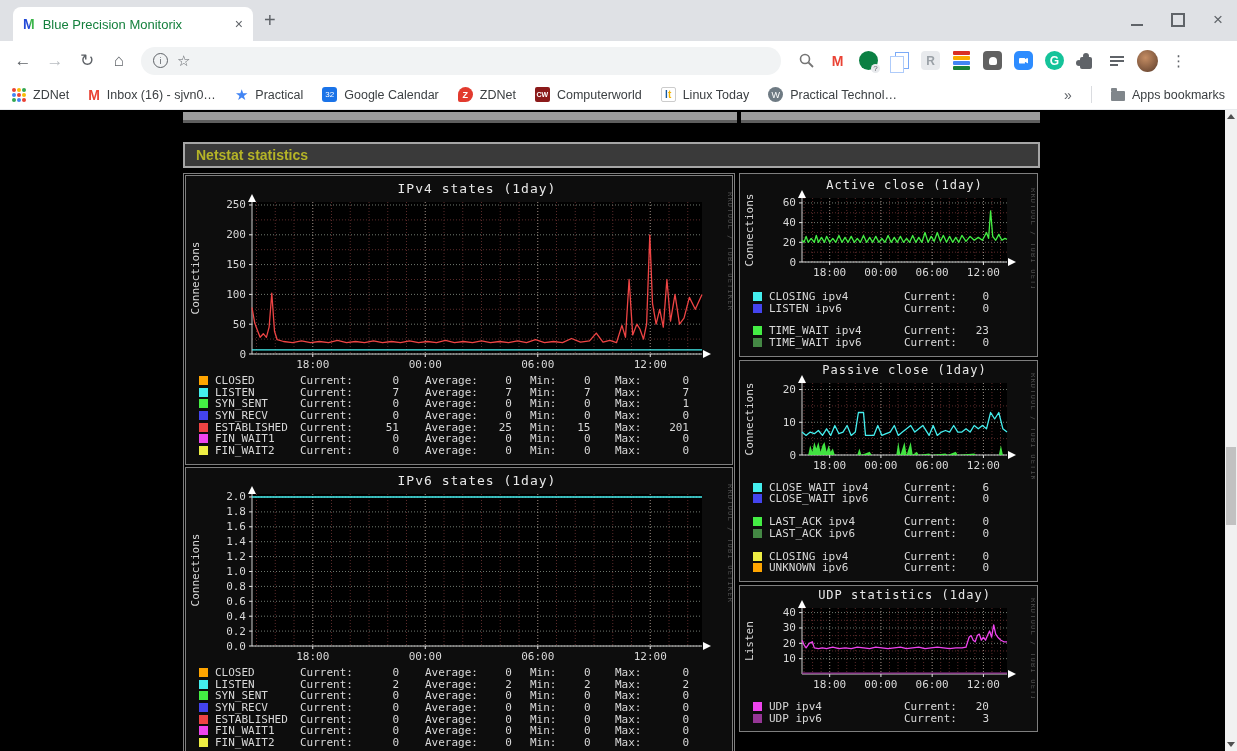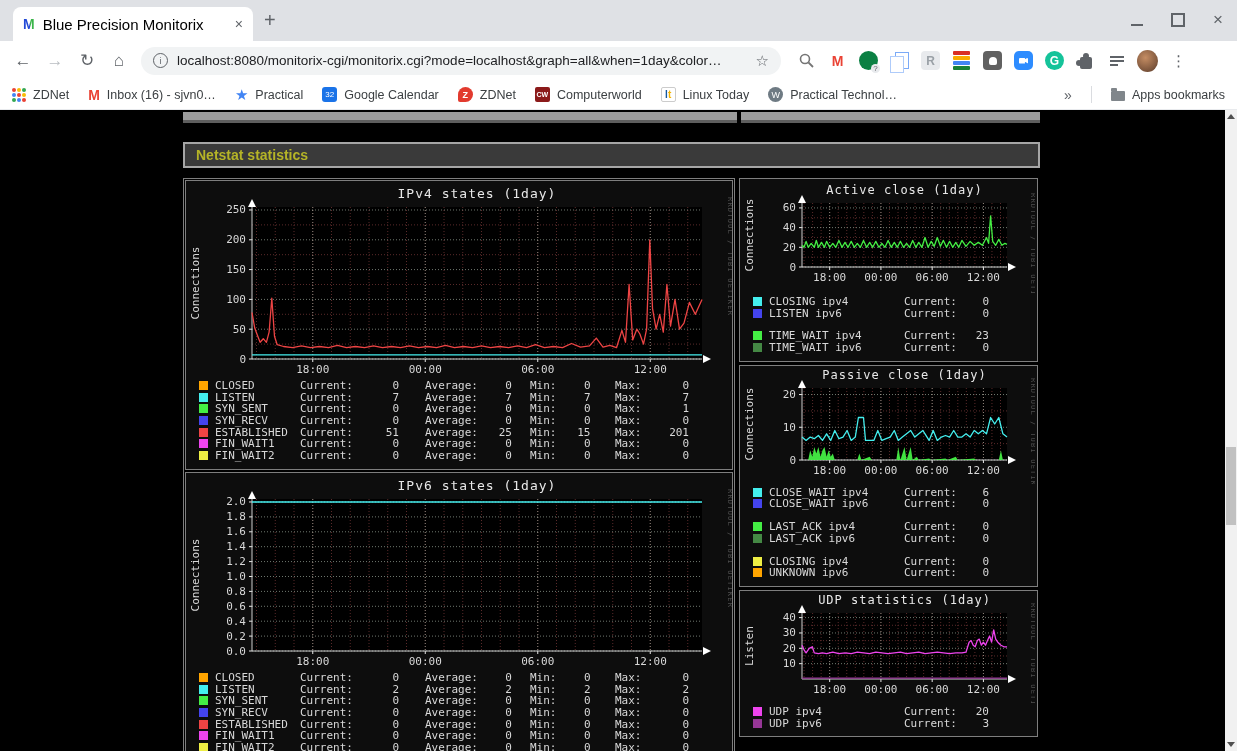--- a/index.html
+++ b/index.html
@@ -1,21 +1,21 @@
 <!DOCTYPE html>
 <html><head>
 <meta charset="utf-8">
 <style>
   html,body{margin:0;padding:0}
   body{width:1237px;height:751px;overflow:hidden;background:#000;font-family:"Liberation Sans",sans-serif;position:relative}
   
   .tabstrip{height:41px;background:#dfe1e5;position:relative}
   .tab{position:absolute;left:13px;top:7px;width:240px;height:34px;background:#fff;border-radius:8px 8px 0 0;display:flex;align-items:center;padding:0 10px;gap:8px;box-sizing:border-box}
   .favicon{font-weight:bold;font-size:14px;line-height:16px;background:linear-gradient(90deg,#2249d6 55%,#3bb54a 55%);-webkit-background-clip:text;background-clip:text;color:transparent}
-  .tab-title{font-size:15px;color:#000000;flex:1;white-space:nowrap;overflow:hidden}
+  .tab-title{font-size:13px;color:#15803d;flex:1;white-space:nowrap;overflow:hidden}
   .tab-close{font-size:14px;color:#5f6368;cursor:pointer}
   .newtab{position:absolute;left:264px;top:9px;font-size:20px;color:#5f6368}
   .wincontrols{position:absolute;right:14px;top:13px;display:flex;gap:28px;align-items:center}
   .wc-min{width:12px;height:9px;border-bottom:2px solid #5f6368}
   .wc-max{width:10px;height:10px;border:2px solid #5f6368}
   .wc-close{font-size:17px;line-height:12px;color:#5f6368}
   .toolbar{height:39px;background:#fff;display:flex;align-items:center;padding:0 8px;gap:2px}
   .navbtn{width:30px;height:30px;display:flex;align-items:center;justify-content:center;font-size:17px;color:#5f6368}
   .navbtn.disabled{color:#b9bdc1}
   .omnibox{width:640px;height:28px;background:#f1f3f4;border-radius:14px;display:flex;align-items:center;padding:0 12px;gap:9px;margin:0 5px;box-sizing:border-box}
@@ -60,21 +60,21 @@
   .bm-chev{color:#5f6368;font-size:14px}
   .bm-div{width:1px;height:17px;background:#dadce0}
   .icon-folder{width:14px;height:10px;background:#80868b;border-radius:1px;position:relative;margin-top:2px}
   .icon-folder::before{content:"";position:absolute;top:-3px;left:0;width:6px;height:3px;background:#80868b;border-radius:1px 1px 0 0}
   
   .page{position:absolute;top:110px;left:0;right:12px;bottom:0;background:#000;overflow:hidden}
   .content{margin-left:183px;width:857px}
   .remnants{display:flex;gap:4px;padding-top:2px}
   .remnant{height:8px;background:#9c9c9c;border-bottom:3px solid #5e5e5e}
   .remnant.l{width:554px}.remnant.r{width:299px}
-  .sec-header{height:22px;border:2px solid #a6a6a6;background:#3a3a3a;display:flex;align-items:center;margin-top:19px;margin-bottom:10px}
+  .sec-header{height:22px;border:2px solid #a6a6a6;background:#3a3a3a;display:flex;align-items:center;margin-top:19px;margin-bottom:5px}
   .sec-header span{color:#b5b427;font-weight:bold;font-size:14px;padding-left:11px}
   .cols{display:flex;gap:4px;align-items:flex-start}
   .col-left{width:552px;border:1px solid #7e7e7e;padding:1px;display:flex;flex-direction:column;gap:2px;box-sizing:border-box}
   .col-right{width:299px;display:flex;flex-direction:column;gap:3px}
   .graph-block{border:1px solid #7e7e7e;background:#0d0d0d}
   .chart{display:block}
   .chart svg{display:block}
   .chart-left{width:546px;height:196px}
   .chart-r1{width:295px;height:114px}
   .chart-r2{width:295px;height:118px}
@@ -112,21 +112,20 @@
       <span class="wc-close">×</span>
     </div>
   </div>
   <div class="toolbar">
     <span class="navbtn">←</span>
     <span class="navbtn disabled">→</span>
     <span class="navbtn">↻</span>
     <span class="navbtn">⌂</span>
     <div class="omnibox">
       <span class="info-icon">i</span>
-      <span class="url">localhost:8080/monitorix-cgi/monitorix.cgi?mode=localhost&amp;graph=all&amp;when=1day&amp;color…</span>
       <span class="star">☆</span>
     </div>
     <div class="ext-row">
       <span class="ext">
         <svg width="17" height="17" viewBox="0 0 17 17">
             <circle cx="7" cy="7" r="4.5" fill="none" stroke="#757575" stroke-width="1.6"></circle>
             <line x1="10.5" y1="10.5" x2="15" y2="15" stroke="#757575" stroke-width="1.8"></line>
           </svg>
       </span>
       <span class="ext ext-gmail">M</span>

